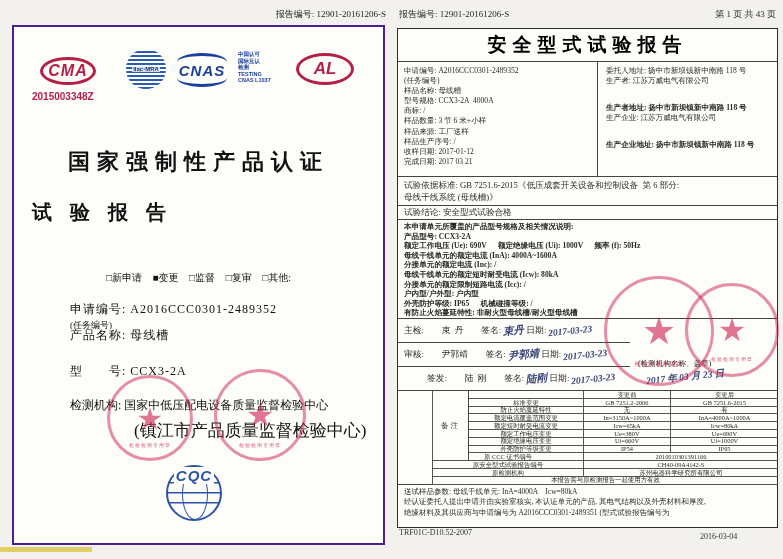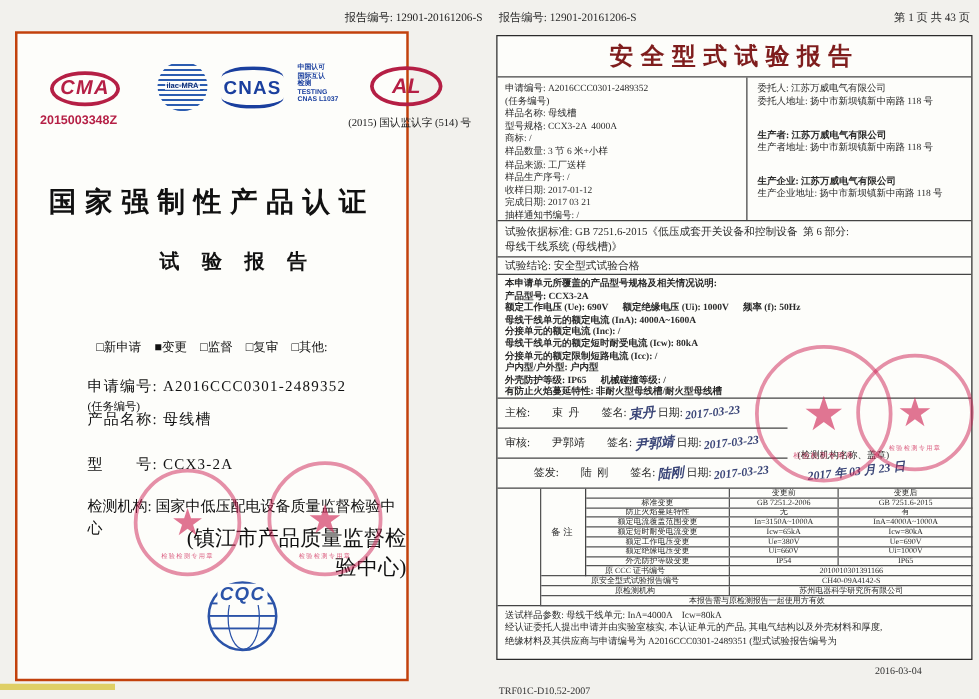--- a/index.html
+++ b/index.html
@@ -8,47 +8,47 @@
     position:relative;
     background:#f2f1ed;
     font-family:"Liberation Serif", serif;
     color:#2a2a2a;
     overflow:hidden;
   }
   .page { position:absolute; background:#fdfdfa; }
 
   
   #left-head { position:absolute; left:230px; top:8px; width:156px; font-size:9px; text-align:right; color:#222; }
-  #left-page { left:12px; top:25px; width:315px; height:520px; border:2px solid #c2410c; }
+  #left-page { left:12px; top:25px; width:373px; height:520px; border:2px solid #4c1d95; }
   .lp-abs { position:absolute; }
 
   .cma-logo { left:26px; top:30px; width:56px; height:28px; border:3px solid #b51f45; border-radius:50%;
     display:flex; align-items:center; justify-content:center; color:#b51f45; font-weight:800;
     font-size:16px; font-style:italic; letter-spacing:1px; font-family:"Liberation Sans",sans-serif; }
   .cma-code { left:18px; top:64px; color:#b51f45; font-weight:700; font-size:10px; font-family:"Liberation Sans",sans-serif; }
   .ilac-logo { left:112px; top:22px; width:40px; height:40px; border-radius:50%;
     background:repeating-linear-gradient(#fdfdfa 0 2px, #2b5cb0 2px 4px);
     display:flex; align-items:center; justify-content:center; }
   .ilac-logo span { font-size:6px; color:#0d2f7a; background:rgba(255,255,255,.75); font-weight:700;
     font-family:"Liberation Sans",sans-serif; padding:0 1px; }
   .cnas-logo { left:160px; top:30px; width:56px; height:26px; display:flex; align-items:center; justify-content:center; }
   .cnas-logo .arc-top, .cnas-logo .arc-bot { position:absolute; left:3px; width:50px; height:18px; border:0 solid #1a3f9e; border-radius:50%; }
   .cnas-logo .arc-top { top:-4px; border-top-width:3px; }
   .cnas-logo .arc-bot { bottom:-4px; border-bottom-width:3px; }
-  .cnas-logo b { color:#1a3f9e; font-size:15px; letter-spacing:1px; font-family:"Liberation Sans",sans-serif; }
+  .cnas-logo b { color:#1a3f9e; font-style:italic; font-size:15px; letter-spacing:1px; font-family:"Liberation Sans",sans-serif; }
   .cnas-block { left:224px; top:24px; width:50px; font-size:5.5px; line-height:6.6px; font-weight:700;
     color:#1a3f9e; font-family:"Liberation Sans",sans-serif; }
   .al-logo { left:282px; top:26px; width:58px; height:32px; border:3px solid #b51f45; border-radius:50%;
     display:flex; align-items:center; justify-content:center; color:#b51f45; font-weight:800; font-size:17px;
     font-style:italic; font-family:"Liberation Sans",sans-serif; }
   .accred { left:173px; top:66px; width:190px; text-align:right; font-size:8.5px; color:#222; }
 
   .lp-title1 { left:0; top:120px; width:100%; text-align:center; font-size:22px; font-weight:700;
     letter-spacing:7px; color:#111; }
-  .lp-title2 { left:17px; top:172px; width:100%; text-align:center; font-size:16px; font-weight:700;
+  .lp-title2 { left:0; top:172px; width:100%; text-align:left; font-size:20px; font-weight:700;
     letter-spacing:18px; color:#111; text-indent:18px; }
   .lp-checks { left:0; top:244px; width:100%; text-align:center; font-size:10px; color:#111; }
   .lp-checks span { margin:0 4px; }
   .lp-field { left:56px; font-size:12px; color:#111; letter-spacing:1px; }
   .lp-sub { left:56px; font-size:9px; color:#111; }
   .lp-agency2 { left:120px; font-size:17px; color:#111;text-align:right; }
 
   .stamp { position:absolute; border-radius:50%; border:3px solid rgba(206,34,83,.50);
     display:flex; align-items:center; justify-content:center; pointer-events:none; }
   .stamp .star { color:rgba(206,34,83,.62); }
@@ -65,21 +65,21 @@
     border:1.5px solid #2b53a8; border-radius:50%; }
   .cqc-logo b { position:relative; background:#fdfdfa; color:#2b53a8; font-size:15px; font-style:italic;
     padding:0 2px; font-family:"Liberation Sans",sans-serif; letter-spacing:1px; }
 
   
   #rp-head-l { position:absolute; left:399px; top:8px; font-size:9px; }
   #rp-head-r { position:absolute; left:630px; top:8px; width:146px; font-size:9px; text-align:right; }
   #right-page { left:397px; top:28px; width:381px; height:500px; border:1.5px solid #2b2b2b; }
   .rp-sec { position:relative; border-bottom:1px solid #444; }
   .rp-title { height:33px; display:flex; align-items:center; justify-content:center;
-    font-size:19px; font-weight:700; letter-spacing:6px; color:#7f1d1d; }
+    font-size:19px; font-weight:700; letter-spacing:6px; color:#000000; }
   .rp-info { height:115px; display:flex; }
   .rp-info-l { width:200px; border-right:1px solid #444; padding:4px 0 0 6px; }
   .rp-info-l div { font-size:7.6px; line-height:10.1px; white-space:pre; }
   .rp-info-r { flex:1; padding:4px 0 0 8px; }
   .rp-info-r div { font-size:7.6px; line-height:10.4px; white-space:pre; }
   .rp-info-r div:nth-child(3), .rp-info-r div:nth-child(5) { margin-top:16px;font-weight:bold; }
   .rp-standard { height:29px; padding:2px 0 0 6px; }
   .rp-standard div { font-size:8.6px; line-height:12px; white-space:pre; }
   .rp-conclusion { height:14px; padding-left:6px; font-size:8.6px; line-height:13px; }
   .rp-coverage { height:99px; padding:2px 0 0 6px; }
@@ -110,21 +110,21 @@
   .rm-span-rows .rm-row { margin-left:0; }
   .rm-span-label { width:151px; border-right:1px solid #555; display:flex; align-items:center; justify-content:center; }
   .rm-span-value { flex:1; display:flex; align-items:center; justify-content:center; }
   .rm-full { height:7.8px; border-bottom:1px solid #555; display:flex; align-items:center; justify-content:center;
     font-size:6.4px; }
   .rp-remarks-wrap { position:relative; margin-left:34px; width:346px; border-left:1px solid #555; height:94px; }
 
   .rp-notes { height:47px; padding:2px 0 0 6px; border-bottom:none; }
   .rp-notes div { font-size:7.5px; line-height:10.4px; white-space:pre; }
 
-  #rp-foot-l { position:absolute; left:399px; top:548px; font-size:8px; color:#333; }
+  #rp-foot-l { position:absolute; left:399px; top:528px; font-size:8px; color:#333; }
   #rp-foot-r { position:absolute; left:700px; top:532px; font-size:8px; color:#333; }
 
   .artifact { position:absolute; left:0; top:547px; width:92px; height:5px; background:#dcc94e; opacity:.85; }
 </style>
 </head>
 <body>
 
 <div id="left-head">报告编号: 12901-20161206-S</div>
 
 <div id="left-page" class="page">
@@ -143,21 +143,20 @@
   <div class="lp-abs cnas-block">
     <div>中国认可</div>
     <div>国际互认</div>
     <div>检测</div>
     <div>TESTING</div>
     <div>CNAS L1037</div>
   </div>
   <div class="lp-abs al-logo">
     <span>AL</span>
   </div>
-  <div class="lp-abs accred">(2015) 国认监认字 (514) 号</div>
 
   <div class="lp-abs lp-title1">国家强制性产品认证</div>
   <div class="lp-abs lp-title2">试验报告</div>
 
   <div class="lp-abs lp-checks">
     <span>□新申请</span>
     <span>■变更</span>
     <span>□监督</span>
     <span>□复审</span>
     <span>□其他:</span>
@@ -207,24 +206,22 @@
       <div>申请编号: A2016CCC0301-2489352</div>
       <div>(任务编号)</div>
       <div>样品名称: 母线槽</div>
       <div>型号规格: CCX3-2A  4000A</div>
       <div>商标: /</div>
       <div>样品数量: 3 节 6 米+小样</div>
       <div>样品来源: 工厂送样</div>
       <div>样品生产序号: /</div>
       <div>收样日期: 2017-01-12</div>
       <div>完成日期: 2017 03 21</div>
-      <div>抽样通知书编号: /</div>
     </div>
     <div class="rp-info-r">
-      <div>委托人: 江苏万威电气有限公司</div>
       <div>委托人地址: 扬中市新坝镇新中南路 118 号</div>
       <div>生产者: 江苏万威电气有限公司</div>
       <div>生产者地址: 扬中市新坝镇新中南路 118 号</div>
       <div>生产企业: 江苏万威电气有限公司</div>
       <div>生产企业地址: 扬中市新坝镇新中南路 118 号</div>
     </div>
   </div>
 
   <div class="rp-sec rp-standard">
     <div>试验依据标准: GB 7251.6-2015《低压成套开关设备和控制设备  第 6 部分:</div>

